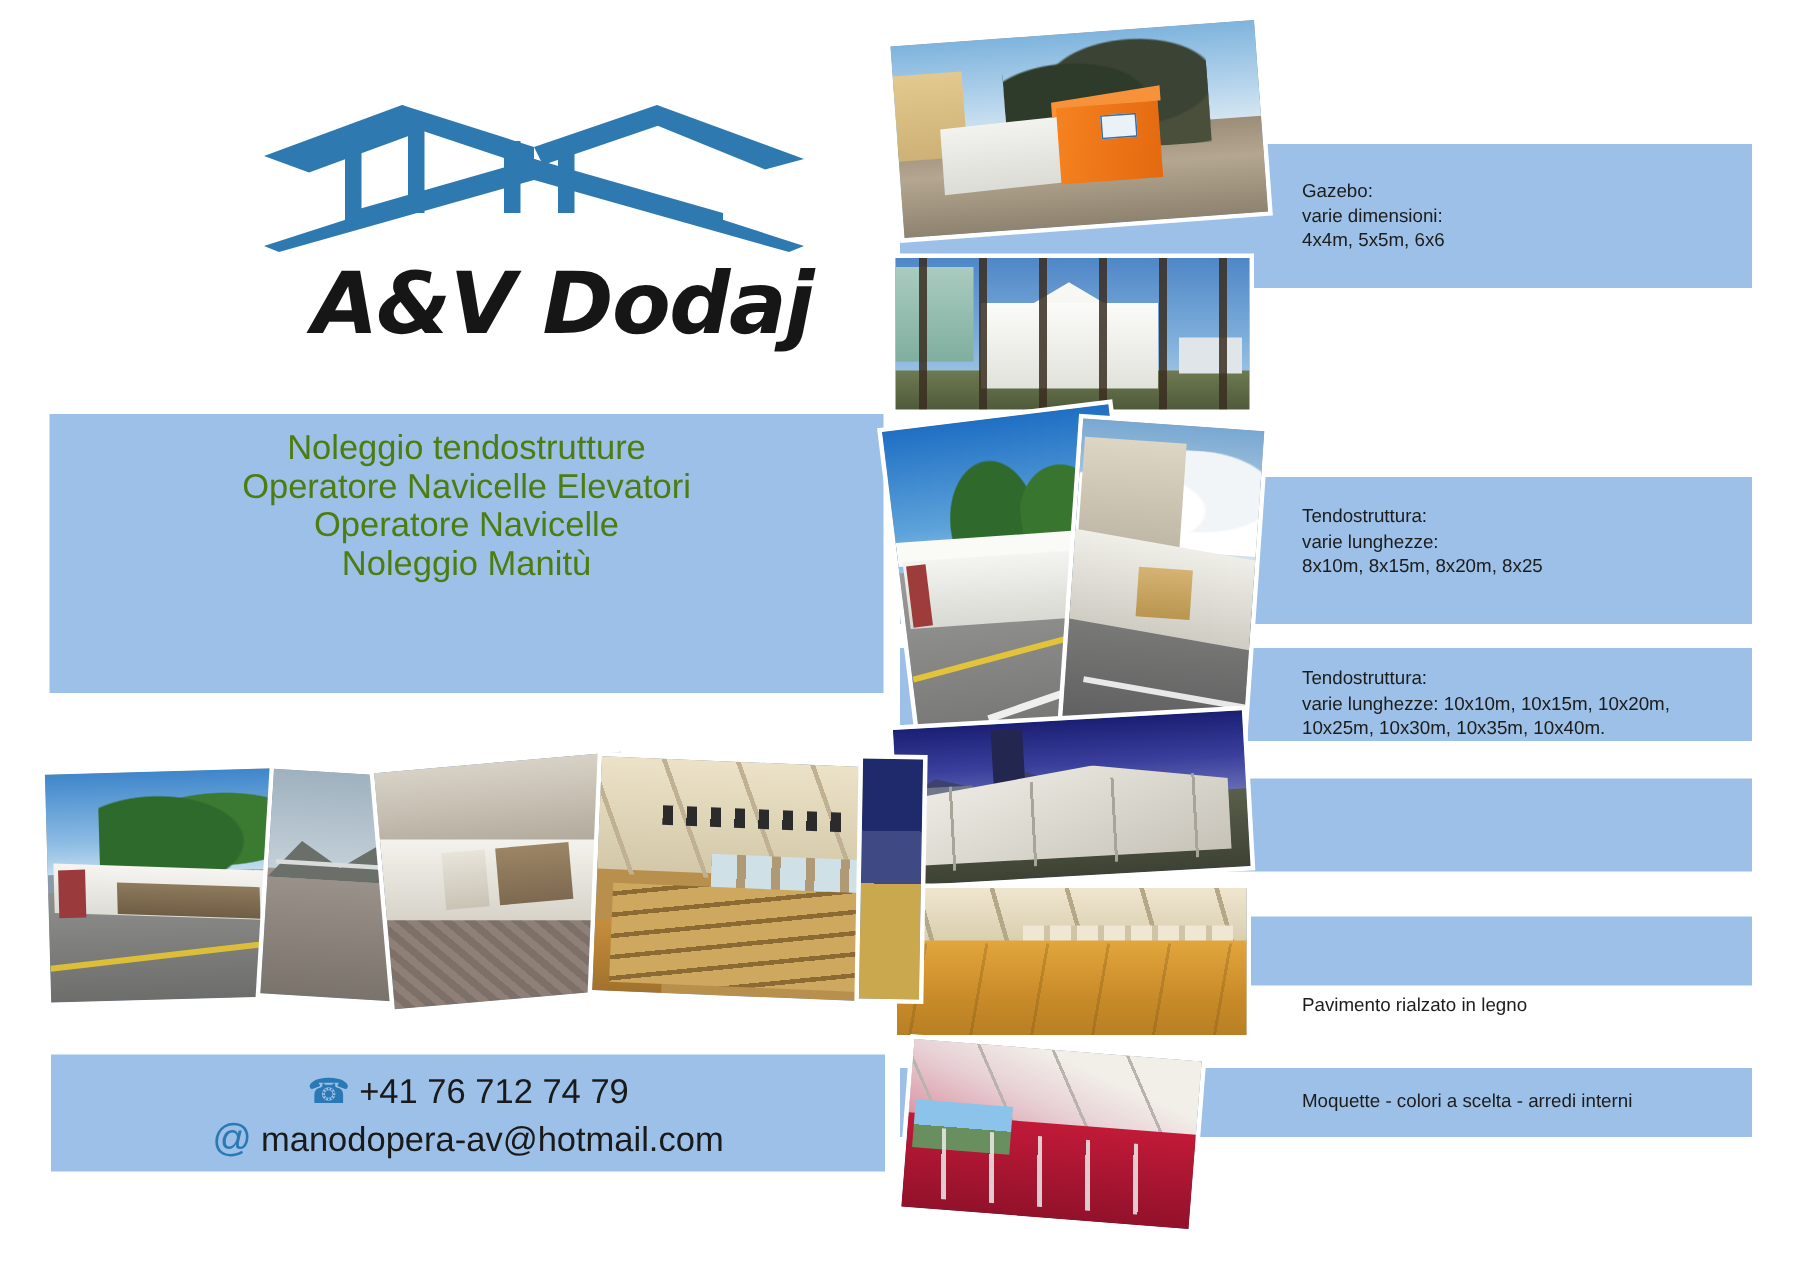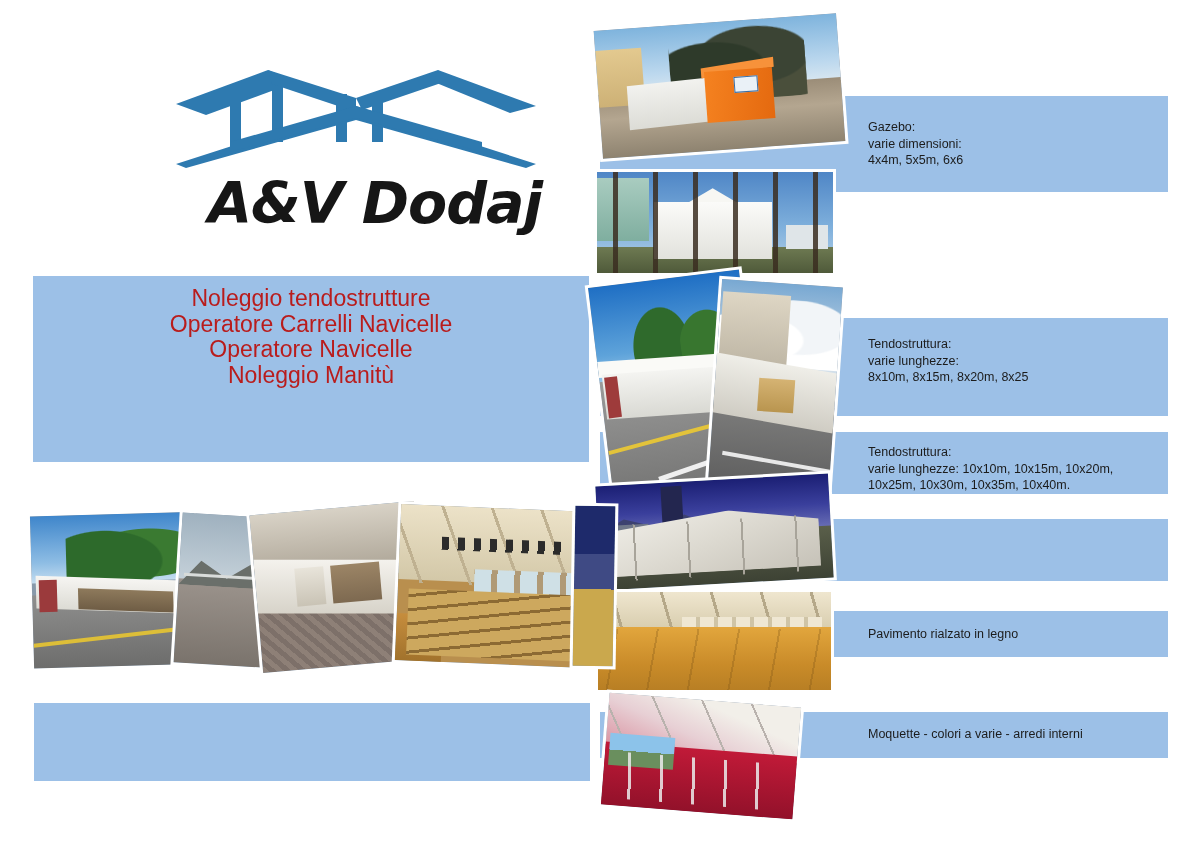--- a/index.html
+++ b/index.html
@@ -64,21 +64,21 @@
   #services-list {
     position: absolute;
     left: 33px;
     top: 286px;
     width: 556px;
     text-align: center;
   }
   #services-list .line {
     font-size: 23px;
     line-height: 25.5px;
-    color: #b91c1c;
+    color: #4d7c0f;
     white-space: nowrap;
   }
   #services-list .line.name {
     color: #2a79b4;
     padding-bottom: 1px;
   }
 
   
   #contact-band {
     left: 34px;
@@ -304,26 +304,34 @@
         <polygon points="0,96 180,38 360,96 350,100 180,52 10,100"></polygon>
         <polygon points="54,74 180,38 306,74 306,84 180,50 54,84"></polygon>
       </g>
     </svg>
     <div id="logo-wordmark">A&amp;V Dodaj</div>
   </div>
 
   <div class="band" id="services-band"></div>
   <div id="services-list">
     <div class="line">Noleggio tendostrutture</div>
-    <div class="line">Operatore Carrelli Navicelle</div>
+    <div class="line">Operatore Navicelle Elevatori</div>
     <div class="line">Operatore Navicelle</div>
     <div class="line">Noleggio Manitù</div>
   </div>
 
   <div class="band" id="contact-band"></div>
+  <div id="contact-block">
+    <div class="contact-line">
+      <span class="contact-icon">☎</span><span>+41 76 712 74 79</span>
+    </div>
+    <div class="contact-line">
+      <span class="contact-icon at">@</span><span>manodopera-av@hotmail.com</span>
+    </div>
+  </div>
 
   <div class="photo" id="p1">
     <div class="inner">
         <div class="sky"></div>
         <div class="ground"></div>
         <div class="obj trees"></div>
         <div class="obj bldg"></div>
         <div class="obj whitetent"></div>
         <div class="obj orangetop"></div>
         <div class="obj orange"></div>
@@ -452,16 +460,16 @@
 
   <div class="caption-text" style="top:119px;">Gazebo:
 varie dimensioni:
 4x4m, 5x5m, 6x6</div>
   <div class="caption-text" style="top:336px;">Tendostruttura:
 varie lunghezze:
 8x10m, 8x15m, 8x20m, 8x25</div>
   <div class="caption-text" style="top:444px;">Tendostruttura:
 varie lunghezze: 10x10m, 10x15m, 10x20m,
 10x25m, 10x30m, 10x35m, 10x40m.</div>
-  <div class="caption-text" style="top:626px;">Pavimento rialzato in legno</div>
-  <div class="caption-text" style="top:726px;">Moquette - colori a varie - arredi interni</div>
+  <div class="caption-text" style="top:662px;">Pavimento rialzato in legno</div>
+  <div class="caption-text" style="top:726px;">Moquette - colori a scelta - arredi interni</div>
 
 </div>
 
 </body></html>

